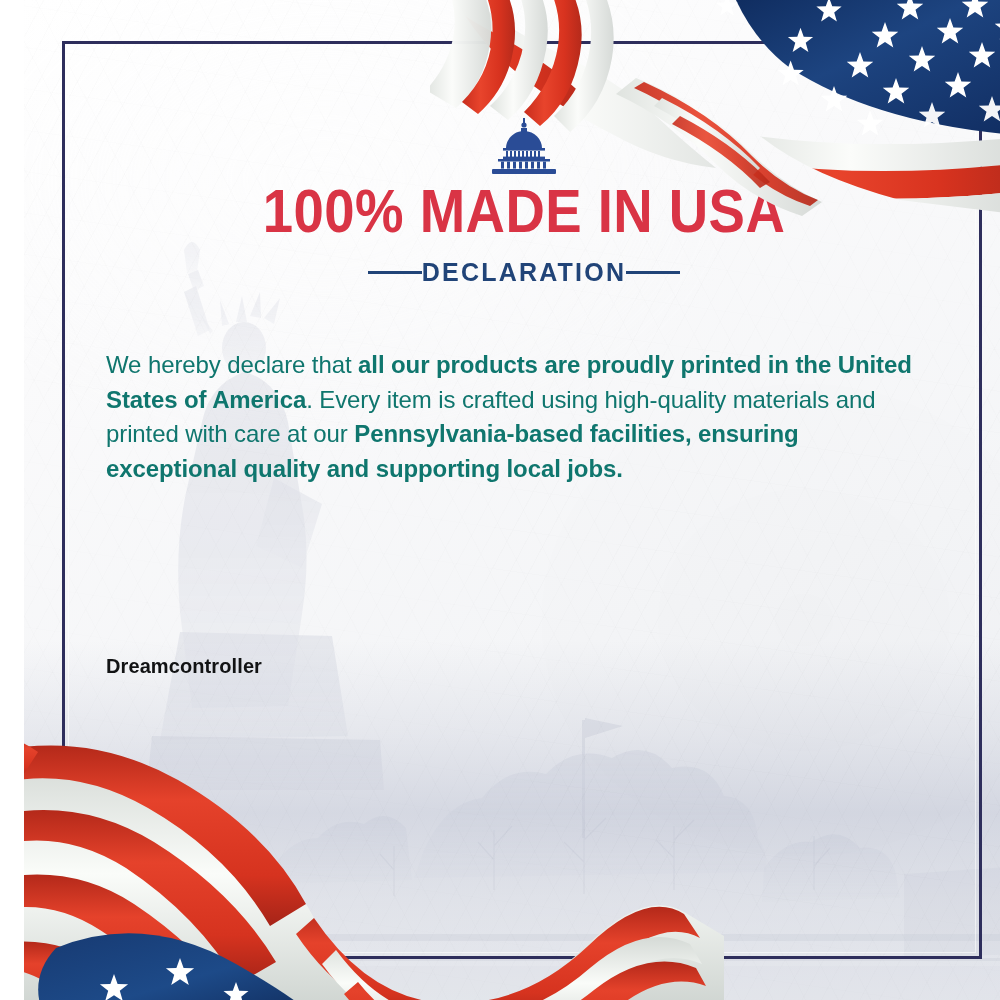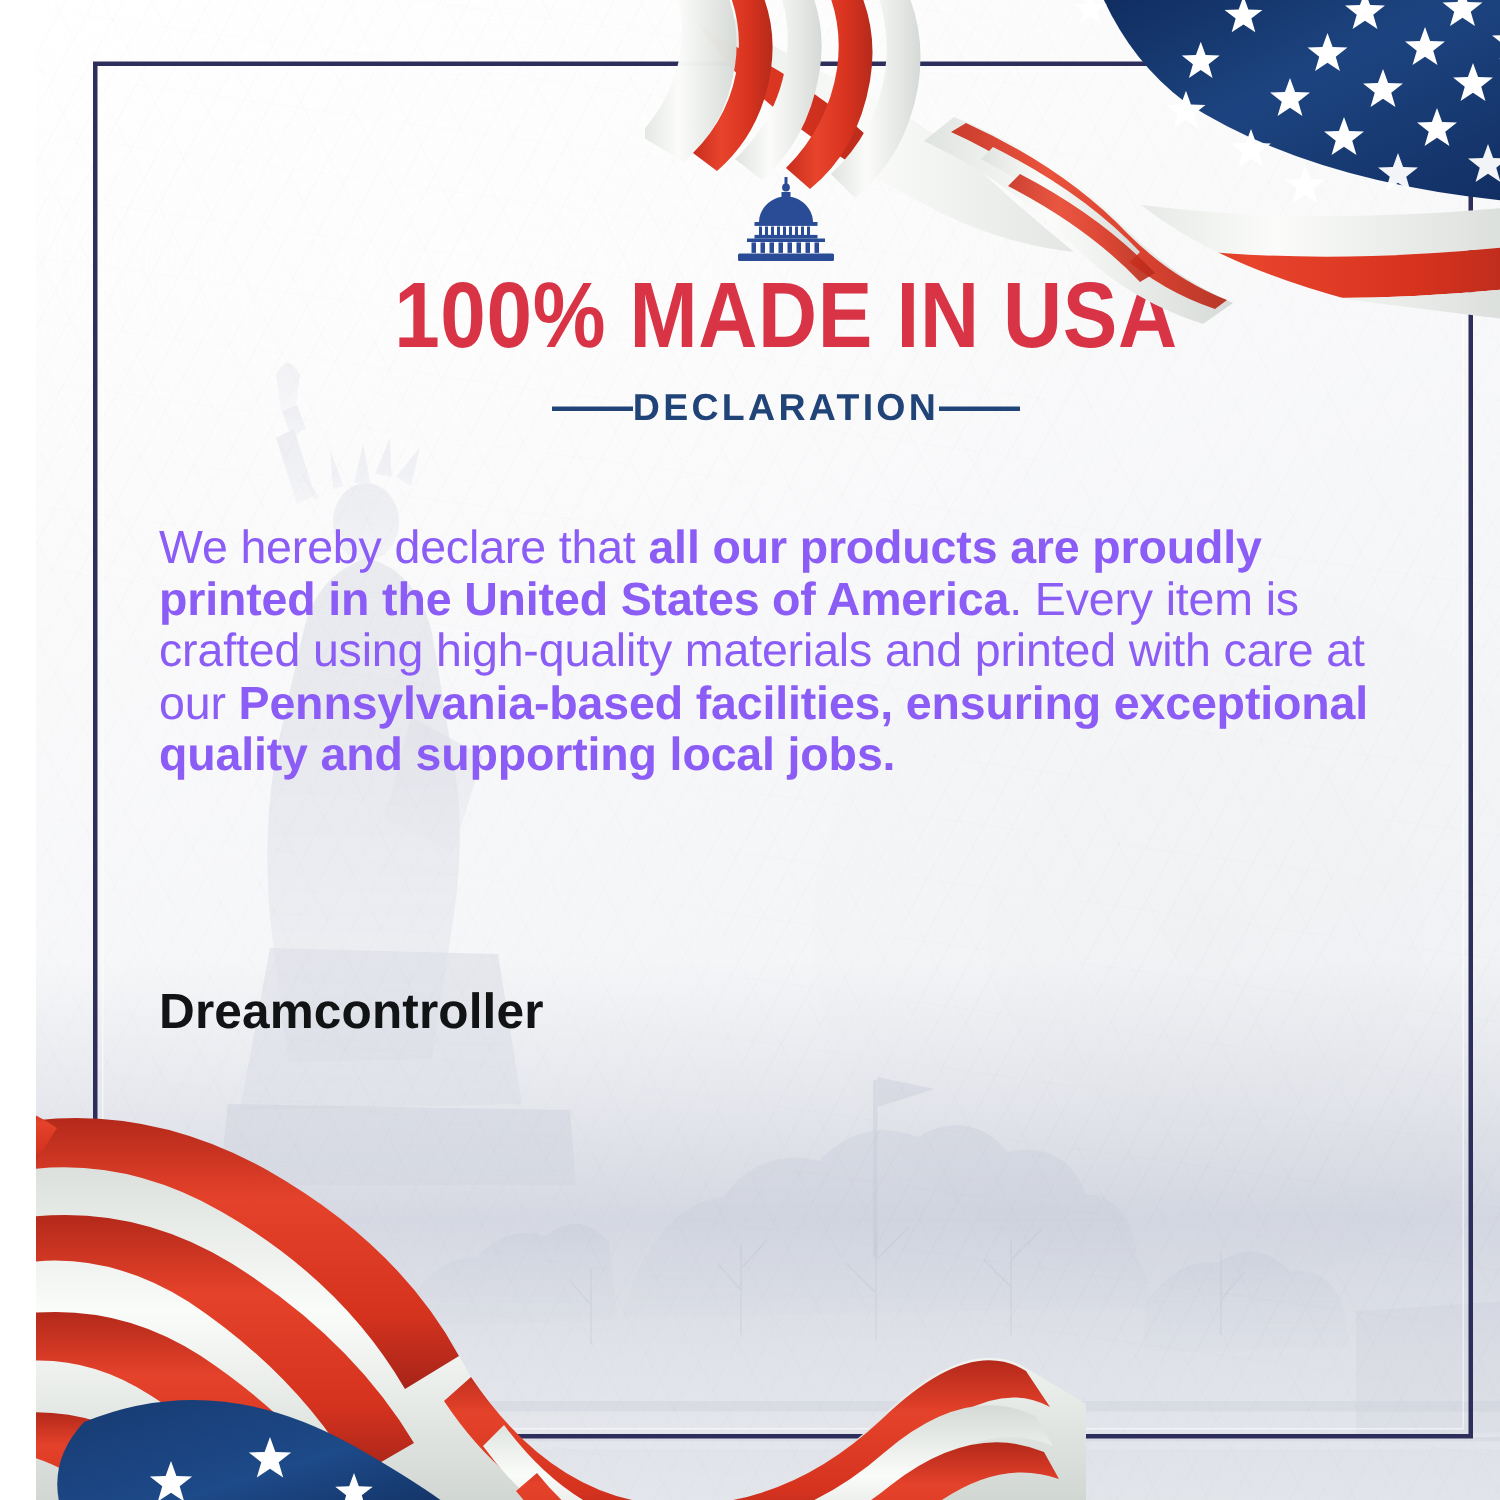--- a/index.html
+++ b/index.html
@@ -129,33 +129,33 @@
     color: #214478;
     white-space: nowrap;
   }
 
   
   .body-copy {
     position: absolute;
     left: 82px;
     top: 348px;
     width: 812px;
-    color: #8b5cf6;
-    font-size: 31px;
+    color: #0f766e;
+    font-size: 24px;
     line-height: 34.5px;
     font-weight: 400;
     letter-spacing: -0.1px;
   }
   .body-copy b { font-weight: 700; }
   .para-2 { margin-top: 0px; }
   .signature {
     position: absolute;
     left: 82px;
     top: 655px;
-    font-size: 33px;
+    font-size: 20px;
     font-weight: 700;
     color: #121314;
     letter-spacing: .1px;
   }
 
   
   .flag {
     position: absolute;
     pointer-events: none;
   }

